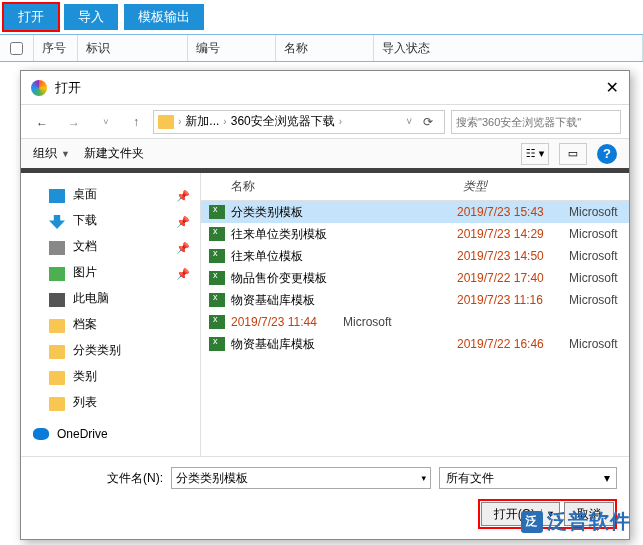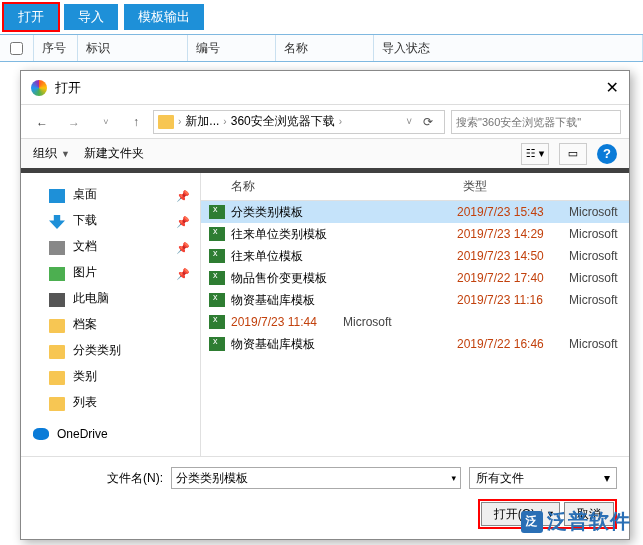--- a/index.html
+++ b/index.html
@@ -53,36 +53,36 @@
 .ic-pic { background: #4caf50; }
 .ic-pc { background: #555; }
 .ic-cloud { background: #0a7bd8; border-radius: 40%; }
 .side-group { padding: 0 10px 0 12px; display:flex;align-items:center;height:26px; }
 .side-group .ic-cloud { width:16px;height:12px;margin-right:8px; }
 
 .file-area { flex: 1; display: flex; flex-direction: column; }
 .file-head { display: flex; height: 28px; align-items: center; border-bottom: 1px solid #e0e0e0; font-size: 12px; color: #444; padding-left: 8px; }
 .fh-name { width: 232px; }
 .fh-date { width: 110px; }
-.fh-type { flex: 1; }
+.fh-type { flex: 1; font-style: italic; }
 .file-list { flex: 1; overflow: auto; }
 .file-row { display: flex; align-items: center; height: 22px; font-size: 12px; padding-left: 8px; cursor: pointer; }
 .file-row.sel { background: #c5e3fa; }
 .file-row .xicon { width: 16px; height: 14px; background: #2e7d32; margin-right: 6px; position: relative; }
 .file-row .xicon::after { content:"x"; position:absolute; color:#fff; font-size:9px; left:4px; top:-1px; }
 .fr-name { width: 226px; }
 .fr-date { width: 112px; color: #c2410c; }
 .fr-type { flex: 1; color: #444; overflow: hidden; white-space: nowrap; }
 
 .dlg-footer { border-top: 1px solid #e0e0e0; padding: 10px 12px; font-size: 12px; }
 .foot-row { display: flex; align-items: center; gap: 8px; }
 .foot-label { width: 130px; text-align: right; }
 .fname-input { flex: 1; height: 22px; border: 1px solid #aaa; padding: 0 4px; display: flex; align-items: center; justify-content: space-between; }
 .fname-input .dd { font-size: 9px; }
-.ftype-sel { width: 148px; height: 22px; border: 1px solid #aaa; display: flex; align-items: center; justify-content: space-between; padding: 0 6px; }
+.ftype-sel { width: 178px; height: 22px; border: 1px solid #aaa; display: flex; align-items: center; justify-content: space-between; padding: 0 6px; }
 .foot-btns { display: flex; justify-content: flex-end; gap: 6px; margin-top: 10px; padding-right: 0; }
 .fbtn { height: 24px; border: 1px solid #888; background: #efefef; padding: 0 12px; font-size: 12px; cursor: pointer; display:flex;align-items:center;gap:2px; }
 .fbtn.split { padding-right: 4px; }
 .fbtn .dd { border-left: 1px solid #888; padding-left: 4px; margin-left: 4px; font-size: 9px; }
 .fbtn-wrap { border: 2px solid red; padding: 1px; display: flex; gap: 4px; }
 
 .watermark { position: absolute; right: 12px; bottom: 10px; font-size: 20px; color: #2a6fb5; font-weight: bold; letter-spacing: 1px; display:flex;align-items:center;gap:4px; }
 .watermark .logo-sq { width: 22px; height: 22px; background: #2a6fb5; display: flex; align-items: center; justify-content: center; color: #fff; font-size: 12px; border-radius: 3px; }
 </style>
 </head>

